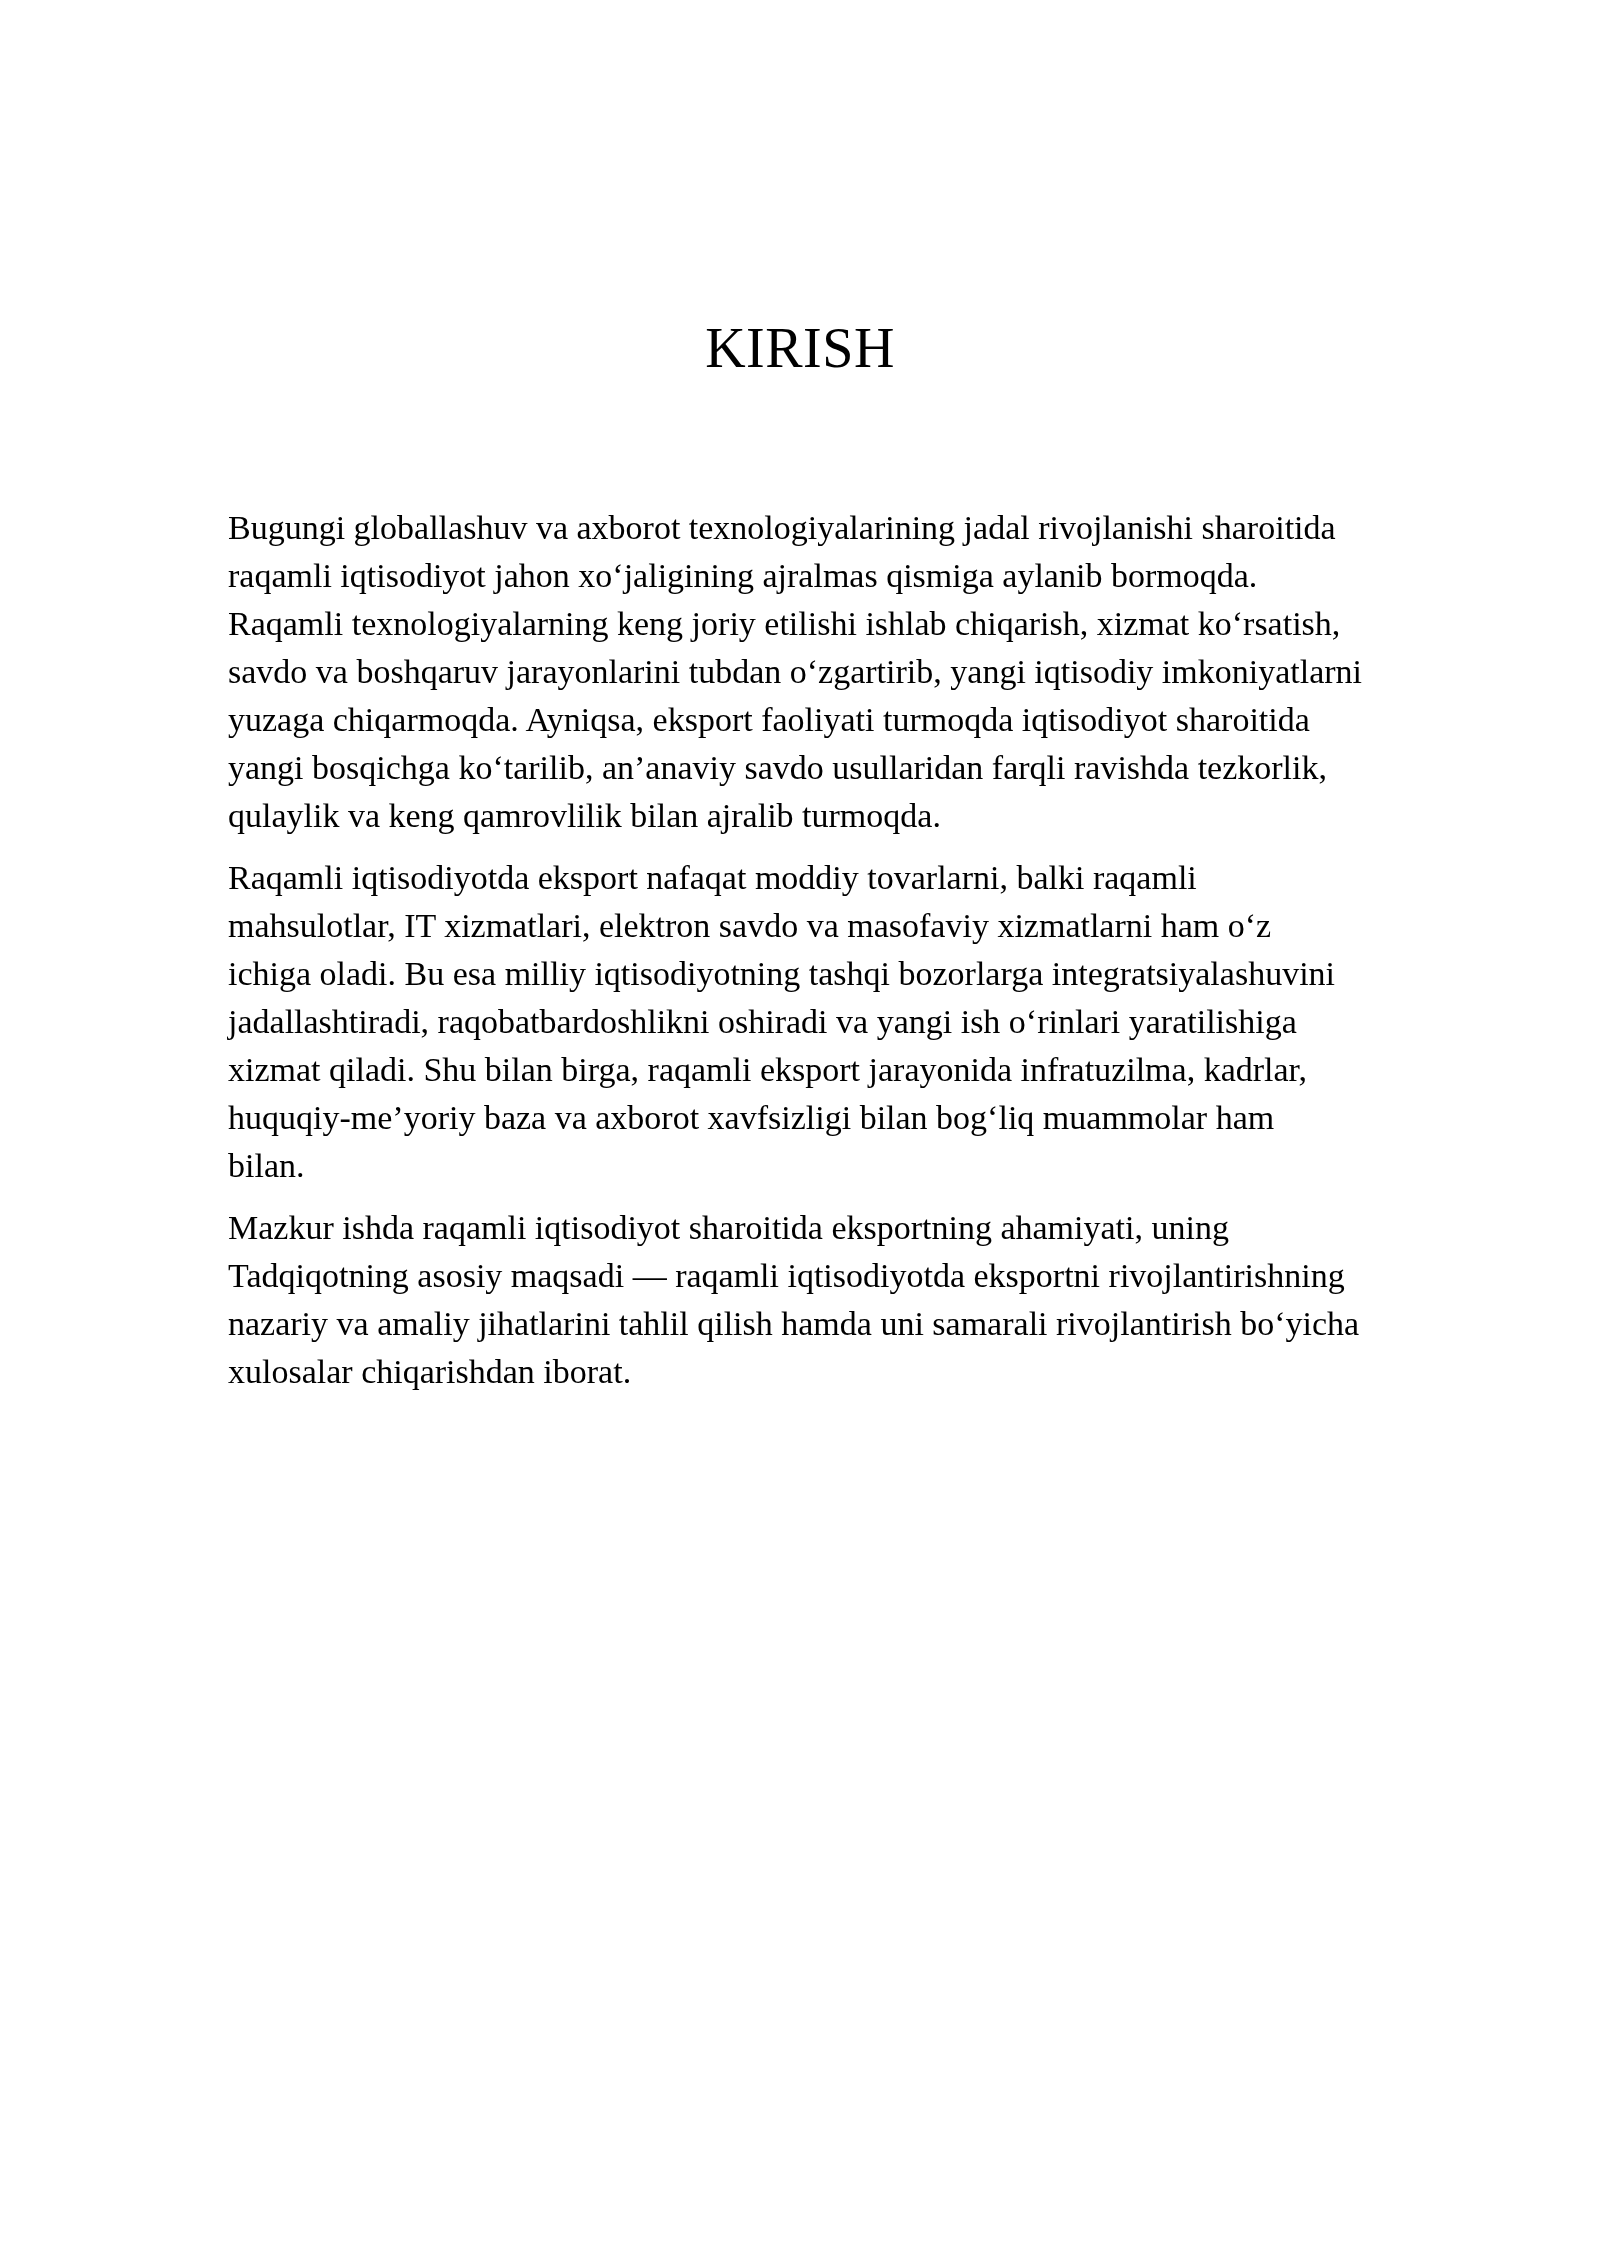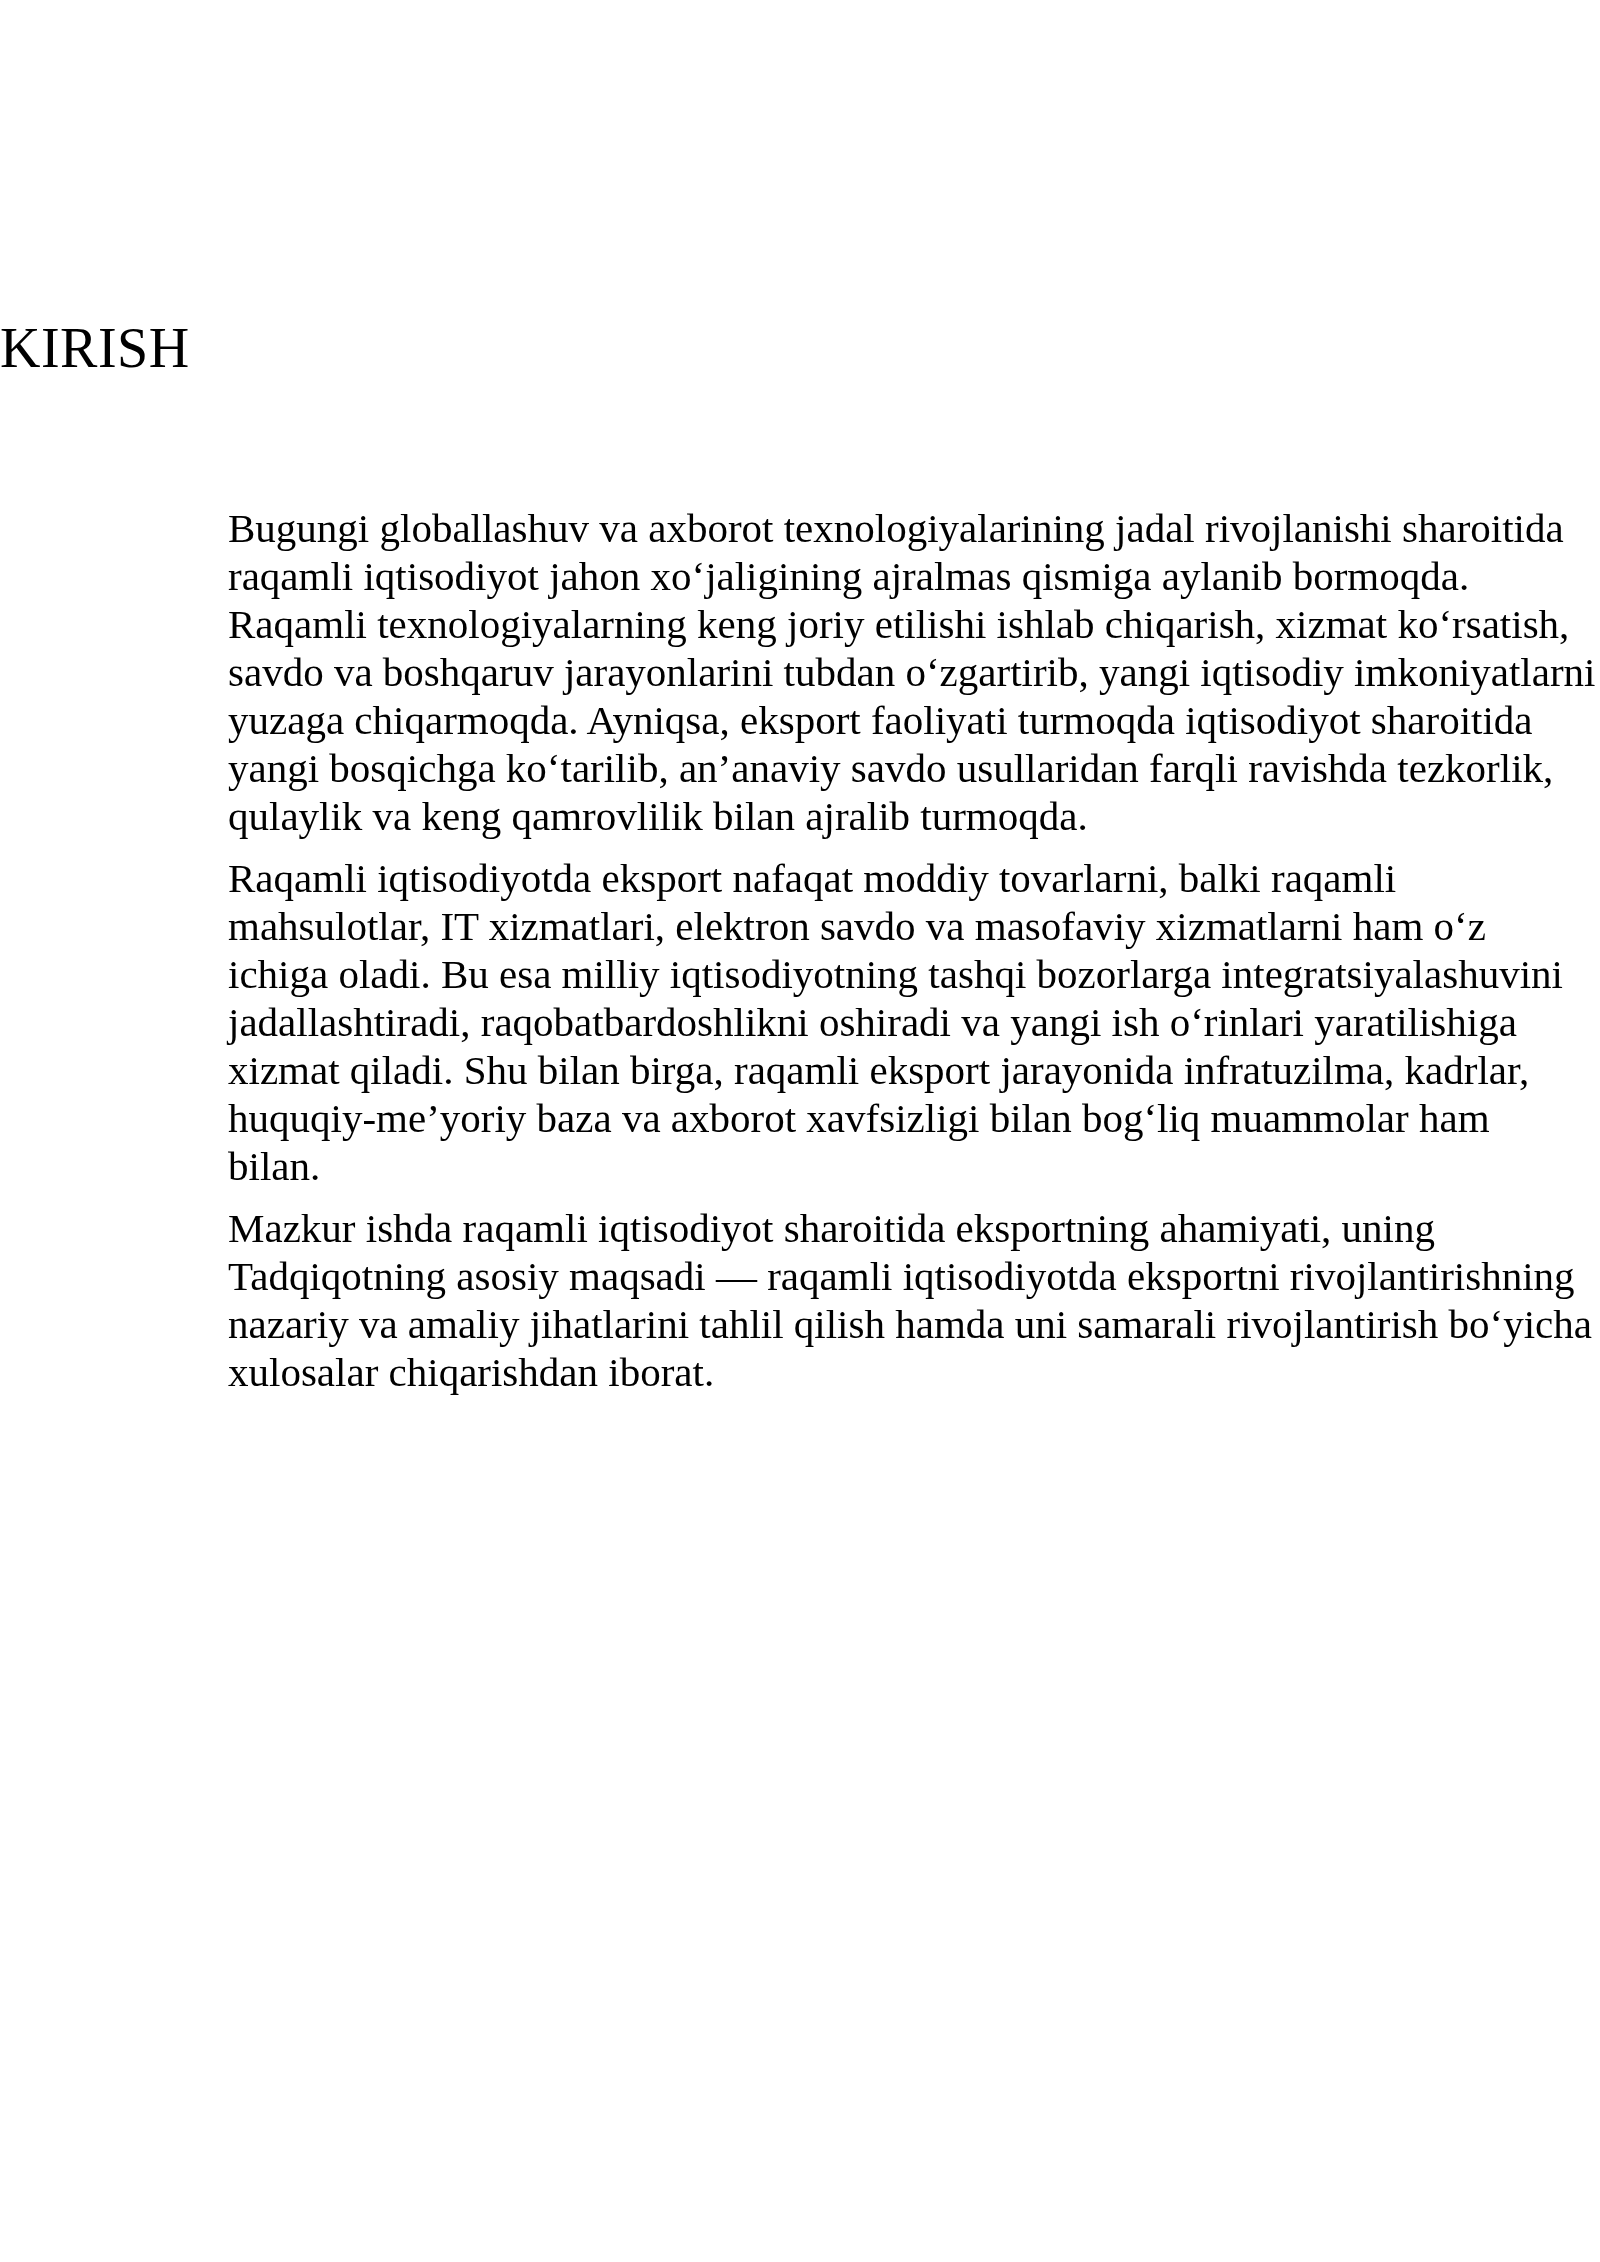--- a/index.html
+++ b/index.html
@@ -16,32 +16,33 @@
     box-sizing: border-box;
     padding-top: 316px;
     overflow: hidden;
     font-family: "Liberation Serif", "DejaVu Serif", serif;
     color: #000000;
   }
   .doc-title {
     margin: 0;
     padding: 0;
     width: 100%;
+    text-align: center;
     font-size: 56px;
     line-height: 64px;
     font-weight: 400;
     letter-spacing: 0.5px;
     color: #000000;
   }
   .doc-body {
     margin-top: 124px;
     padding-left: 228px;
     width: 1260px;
     box-sizing: content-box;
-    font-size: 41px;
+    font-size: 34px;
     line-height: 48px;
     color: #000000;
   }
   .para {
     margin: 0 0 14px 0;
     padding: 0;
   }
   .para:last-child {
     margin-bottom: 8px;
   }

